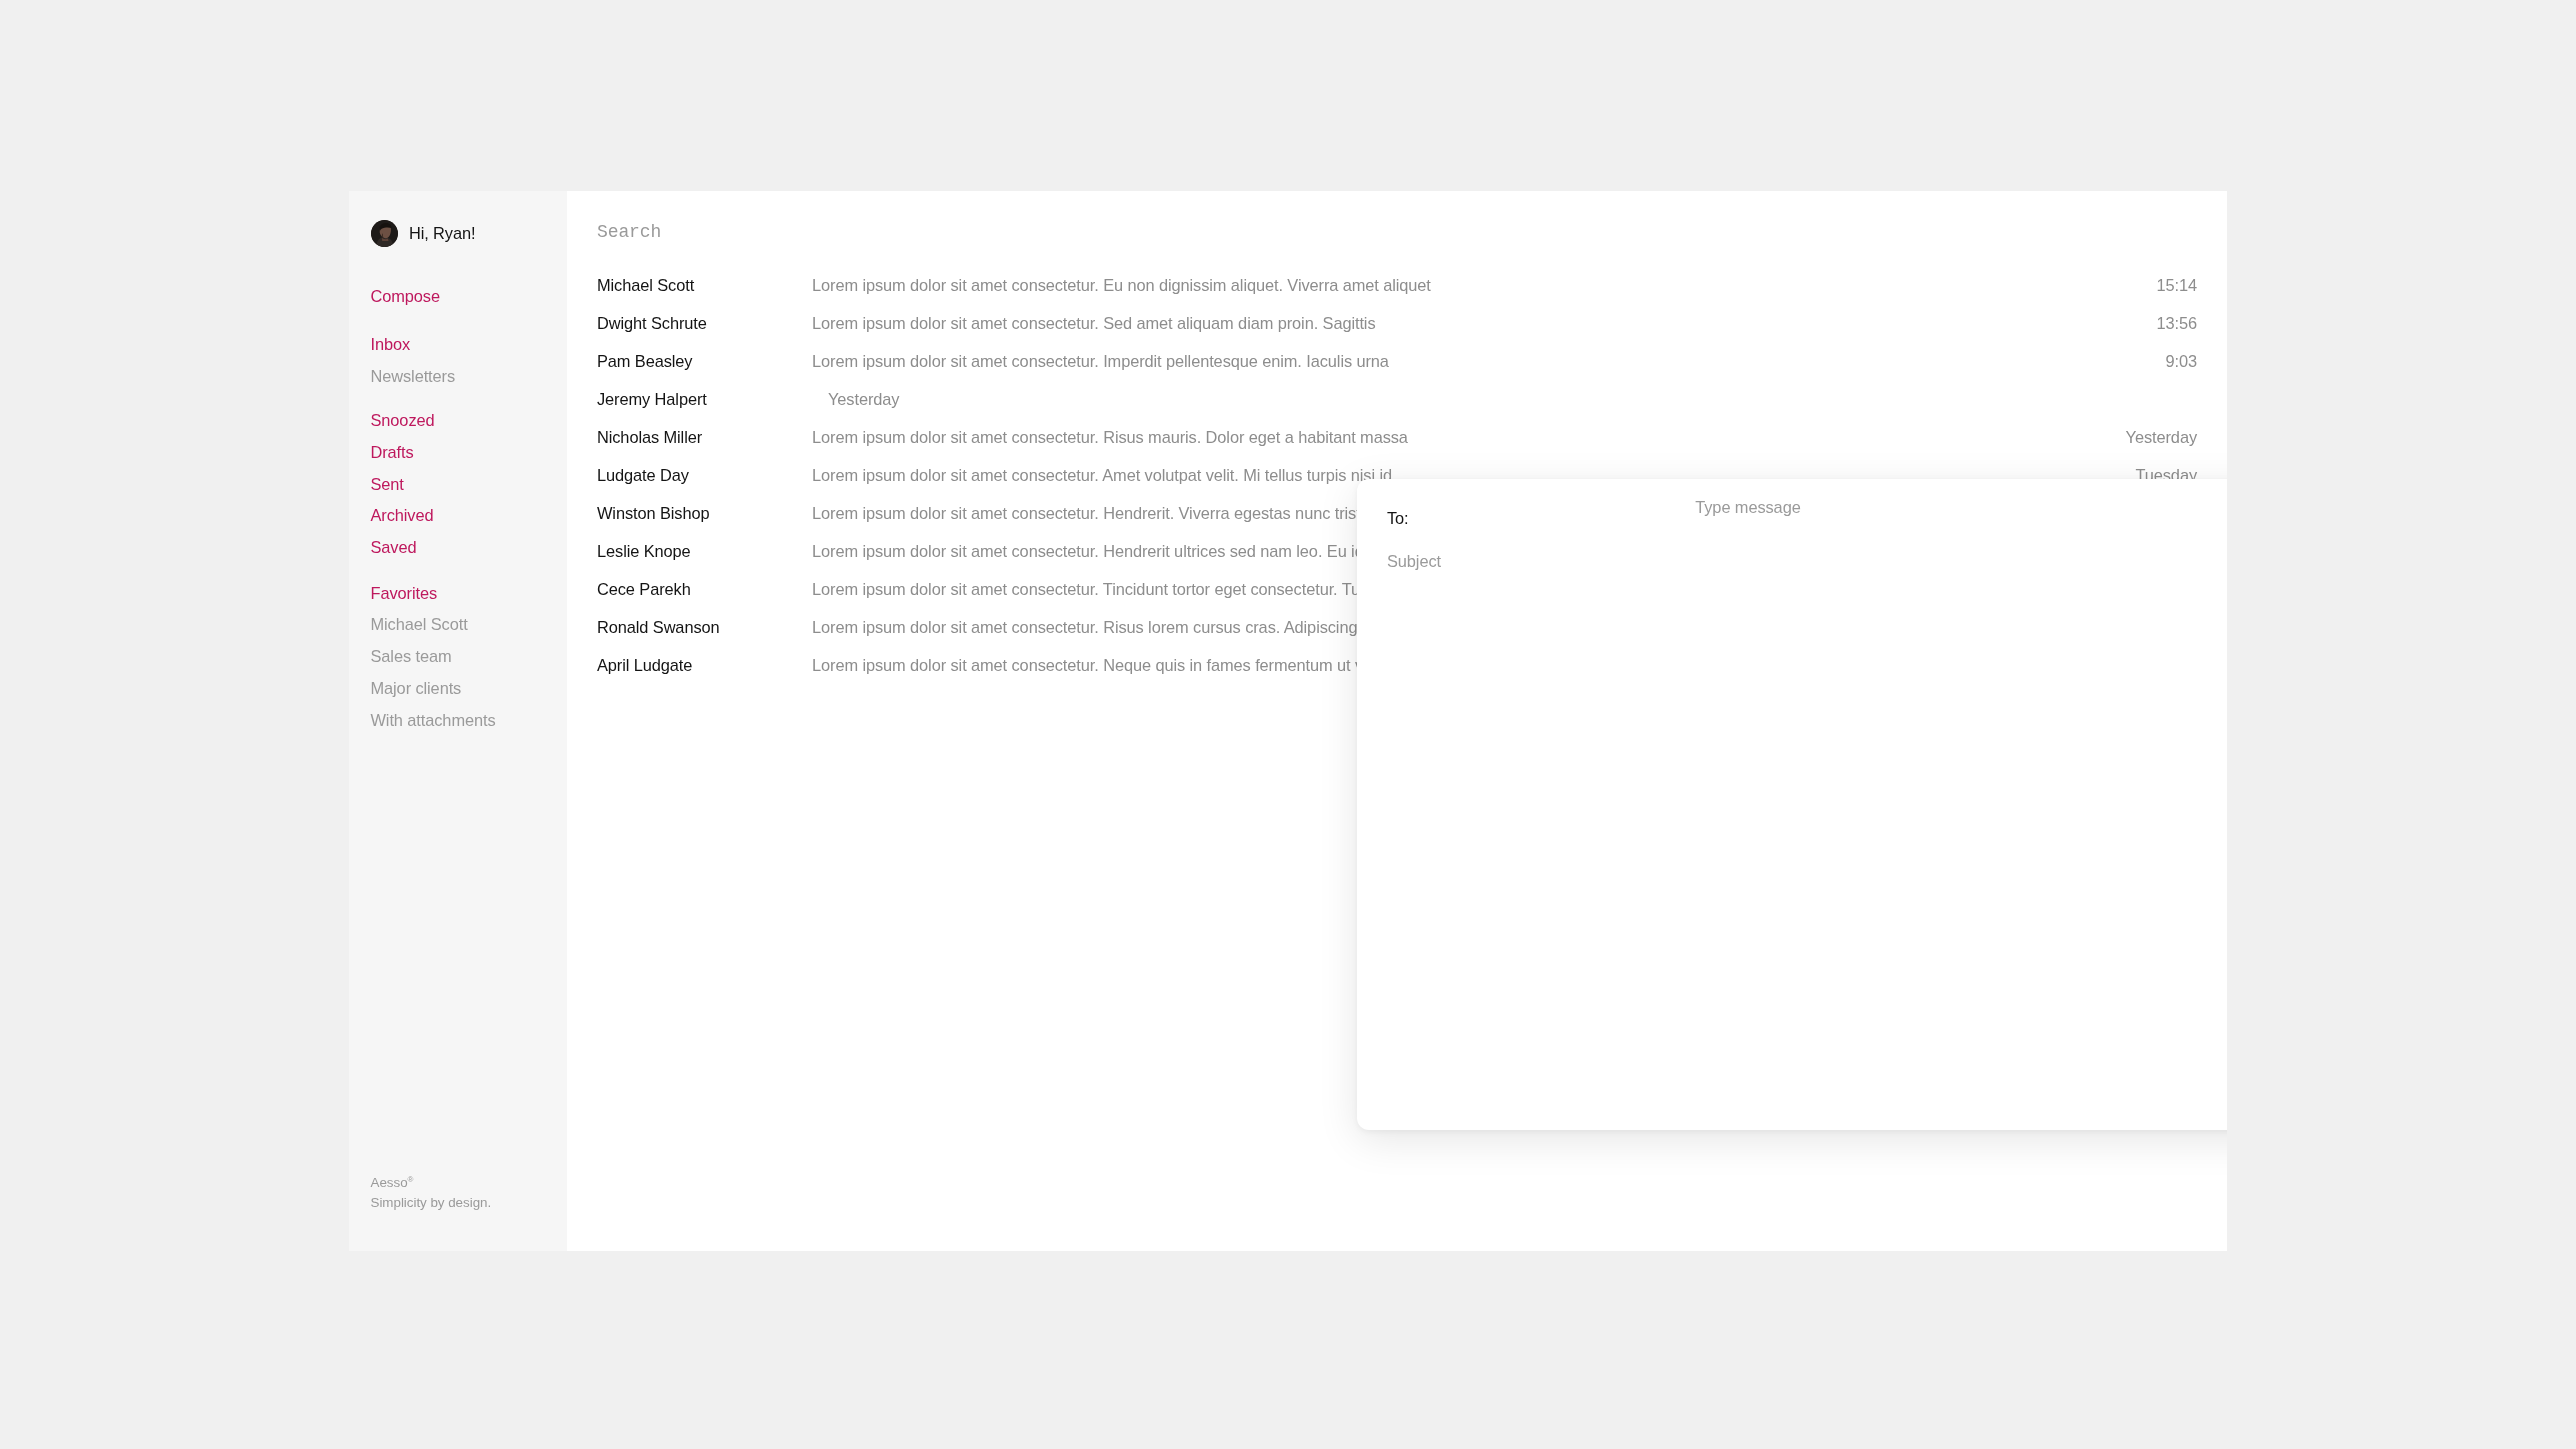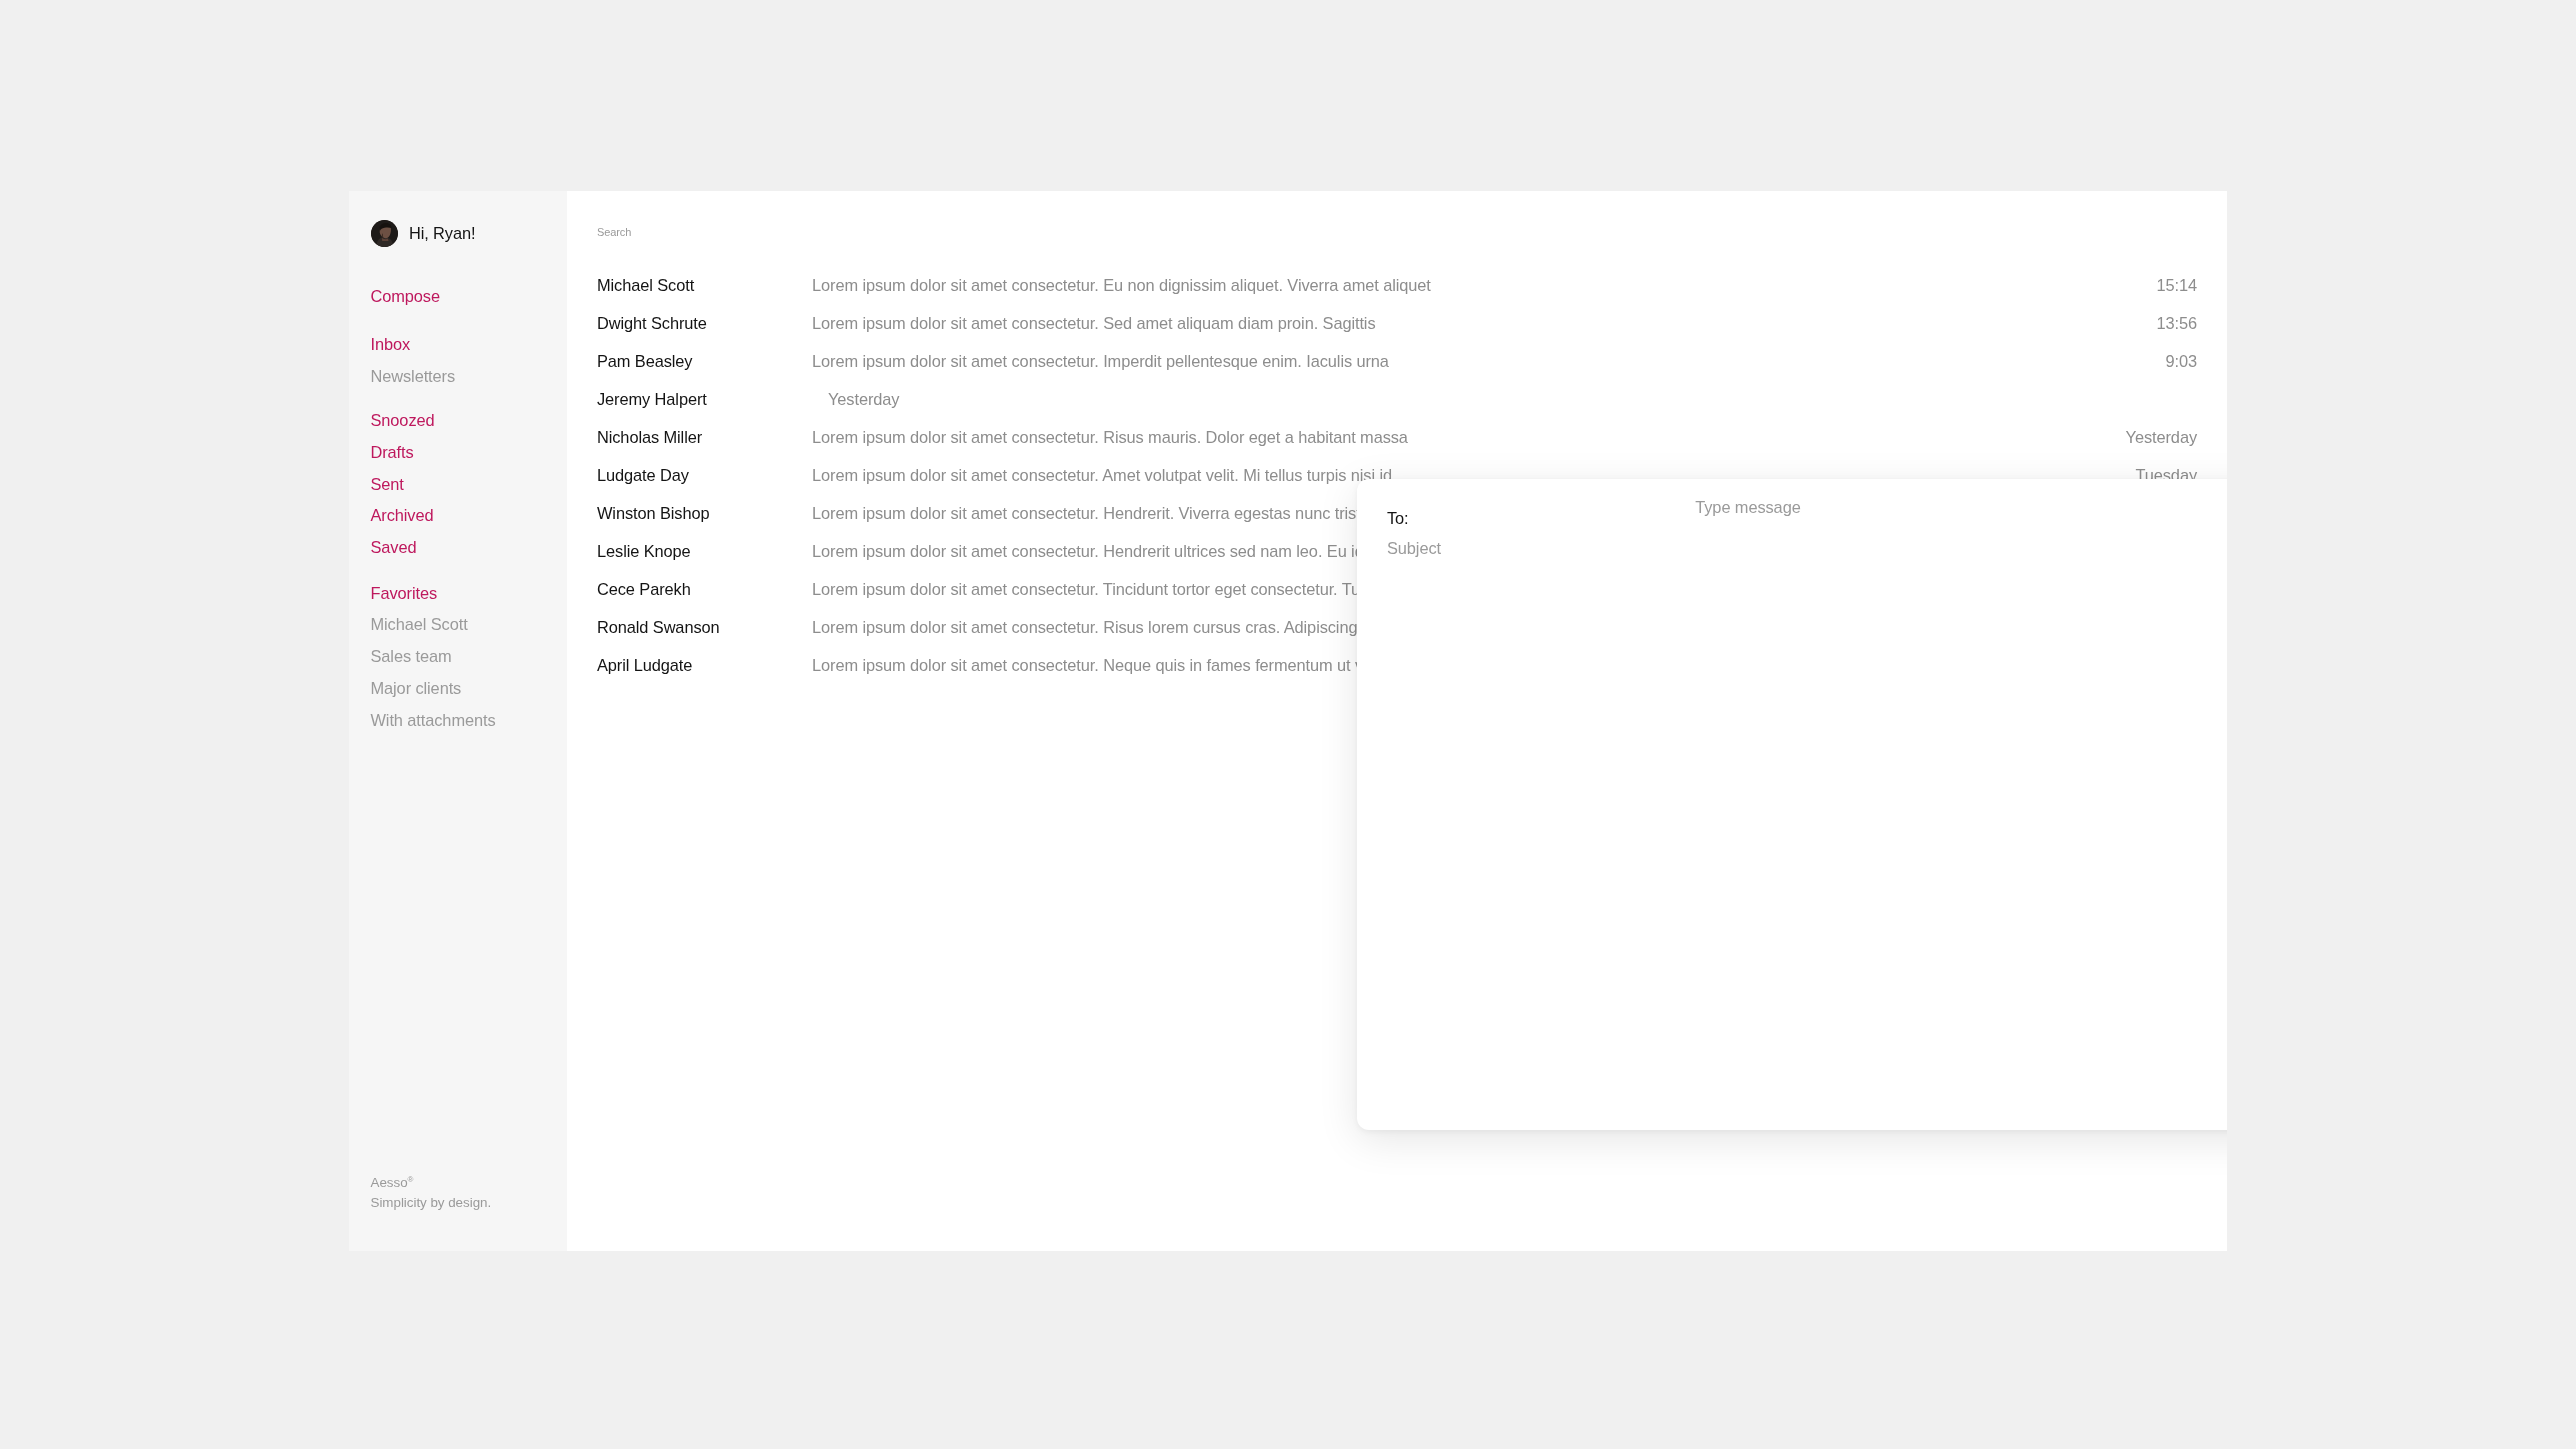--- a/index.html
+++ b/index.html
@@ -112,22 +112,22 @@
     top: 21.5px;
     width: 604px;
     height: 38px;
     display: flex;
     align-items: center;
   }
   .search-input {
     border: none;
     outline: none;
     background: transparent;
-    font-family: Liberation Sans, sans-serif;
-    font-size: 11px;
+    font-family: Liberation Mono, monospace;
+    font-size: 18px;
     color: #000000;
     letter-spacing: -0.1px;
     width: 100%;
     padding: 0;
   }
   .search-input::placeholder { color: #9a9a9a; }
 
   
   .mail-list {
     position: absolute;
@@ -208,21 +208,21 @@
     font-family: "Liberation Sans", sans-serif;
     font-size: 16.4px;
     color: #141414;
     letter-spacing: -0.1px;
     flex: 1 1 auto;
     margin-left: 6.7px;
     padding: 0;
   }
 
   .compose-subject-row {
-    margin-top: 7px;
+    margin-top: 20px;
     height: 23px;
     display: flex;
     align-items: center;
   }
   .compose-subject-input {
     border: none;
     outline: none;
     background: transparent;
     font-family: "Liberation Sans", sans-serif;
     font-size: 16.4px;

